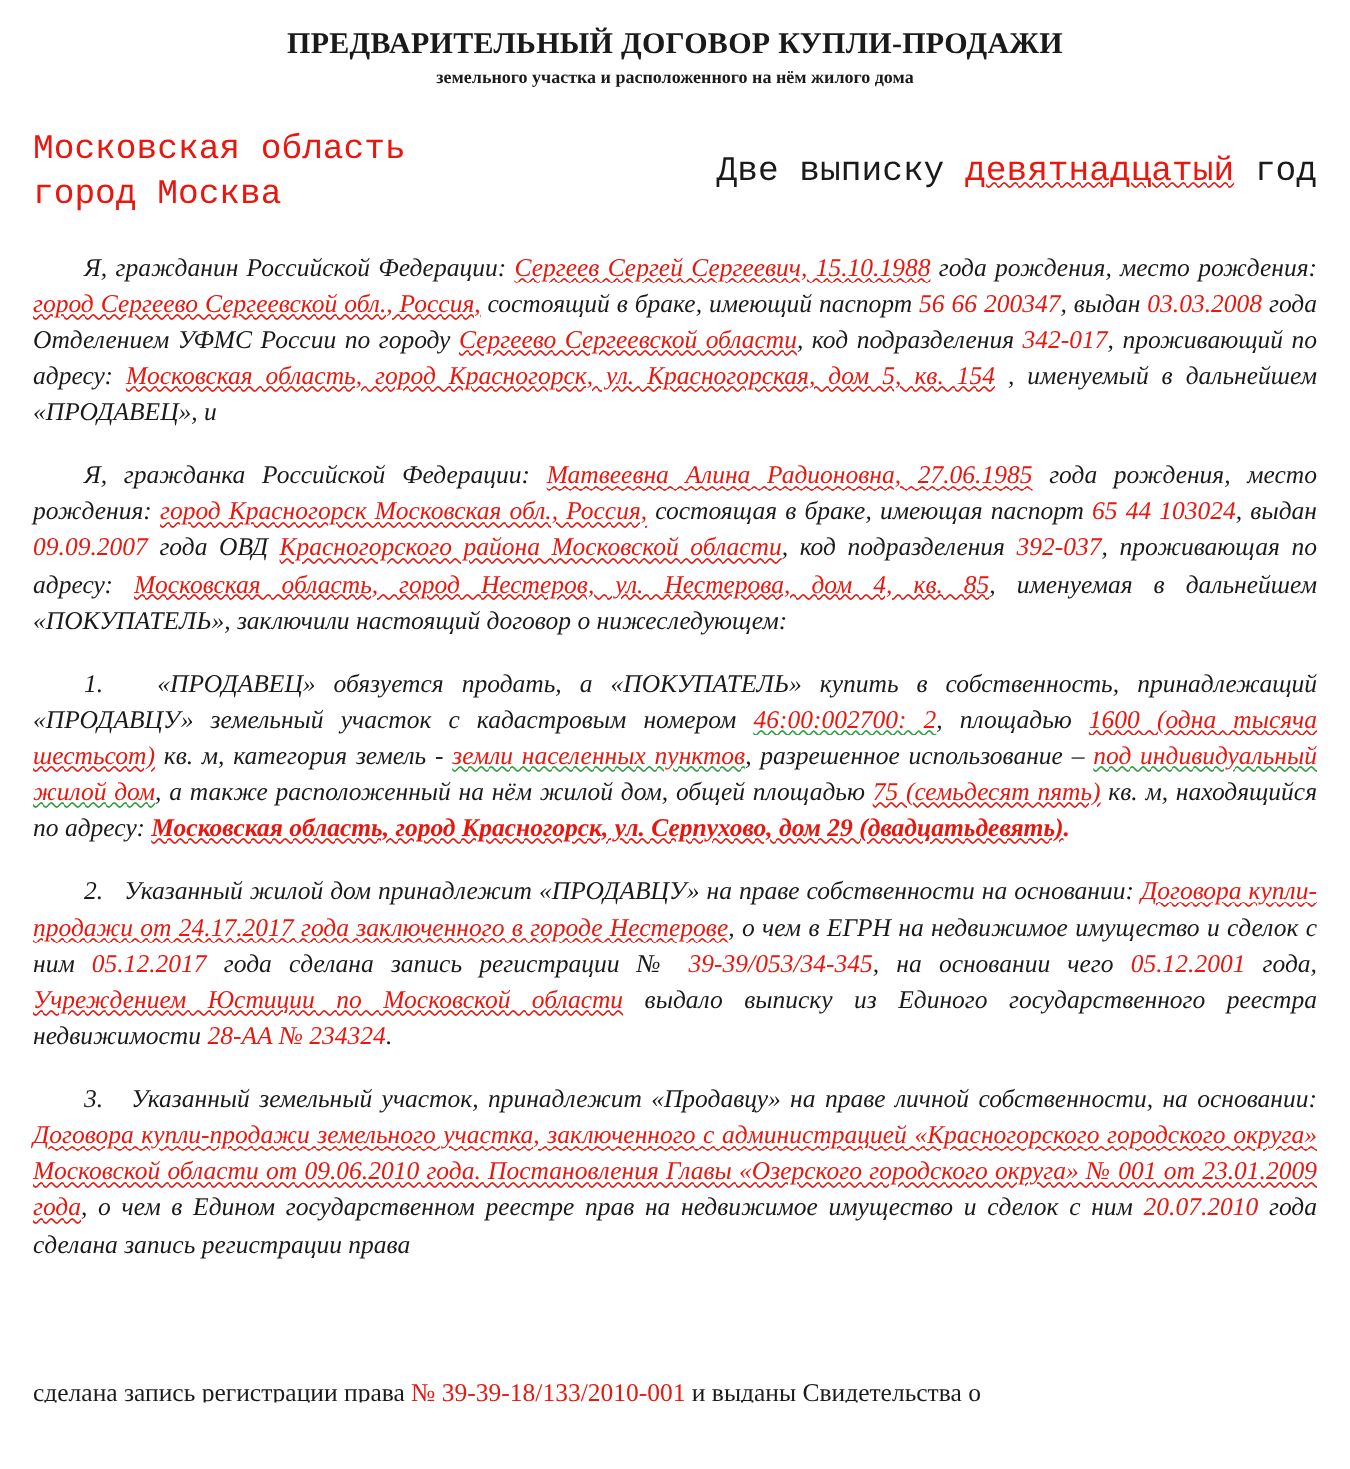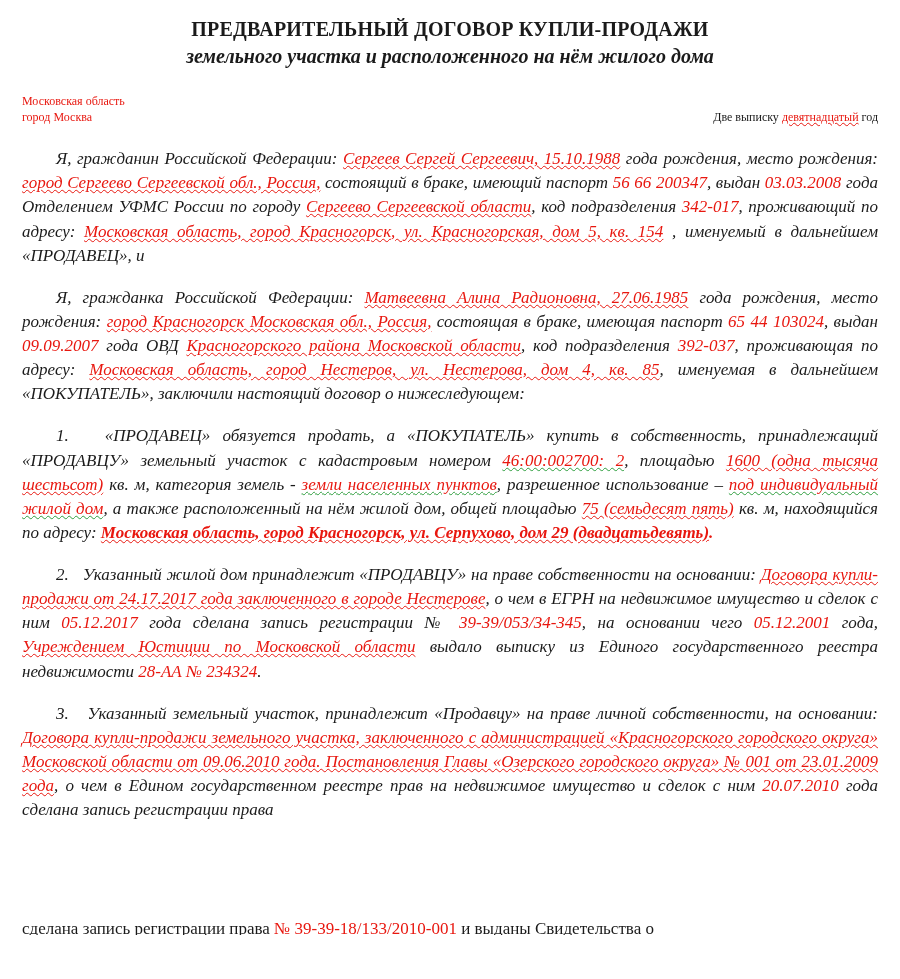--- a/index.html
+++ b/index.html
@@ -25,33 +25,33 @@
     text-align: center;
     margin-bottom: 26px;
   }
   .title-main {
     font-size: 20px;
     font-weight: bold;
     letter-spacing: 0.2px;
     line-height: 1.15;
   }
   .title-sub {
-    font-size: 20px;
+    font-size: 12px;
     font-weight: bold;
     margin-top: 4px;
     line-height: 1.15;
-    font-style: italic;
   }
   .header-row {
     display: flex;
     justify-content: space-between;
-    align-items: flex-end;
+    align-items: center;
     margin-bottom: 22px;
-    font-size: 12px;
+    font-size: 23px;
     line-height: 1.3;
+    font-family: Liberation Mono, monospace;
   }
   .header-left {
     text-align: left;
   }
   .header-right {
     text-align: right;
   }
   .red {
     color: #e8170f;
   }

